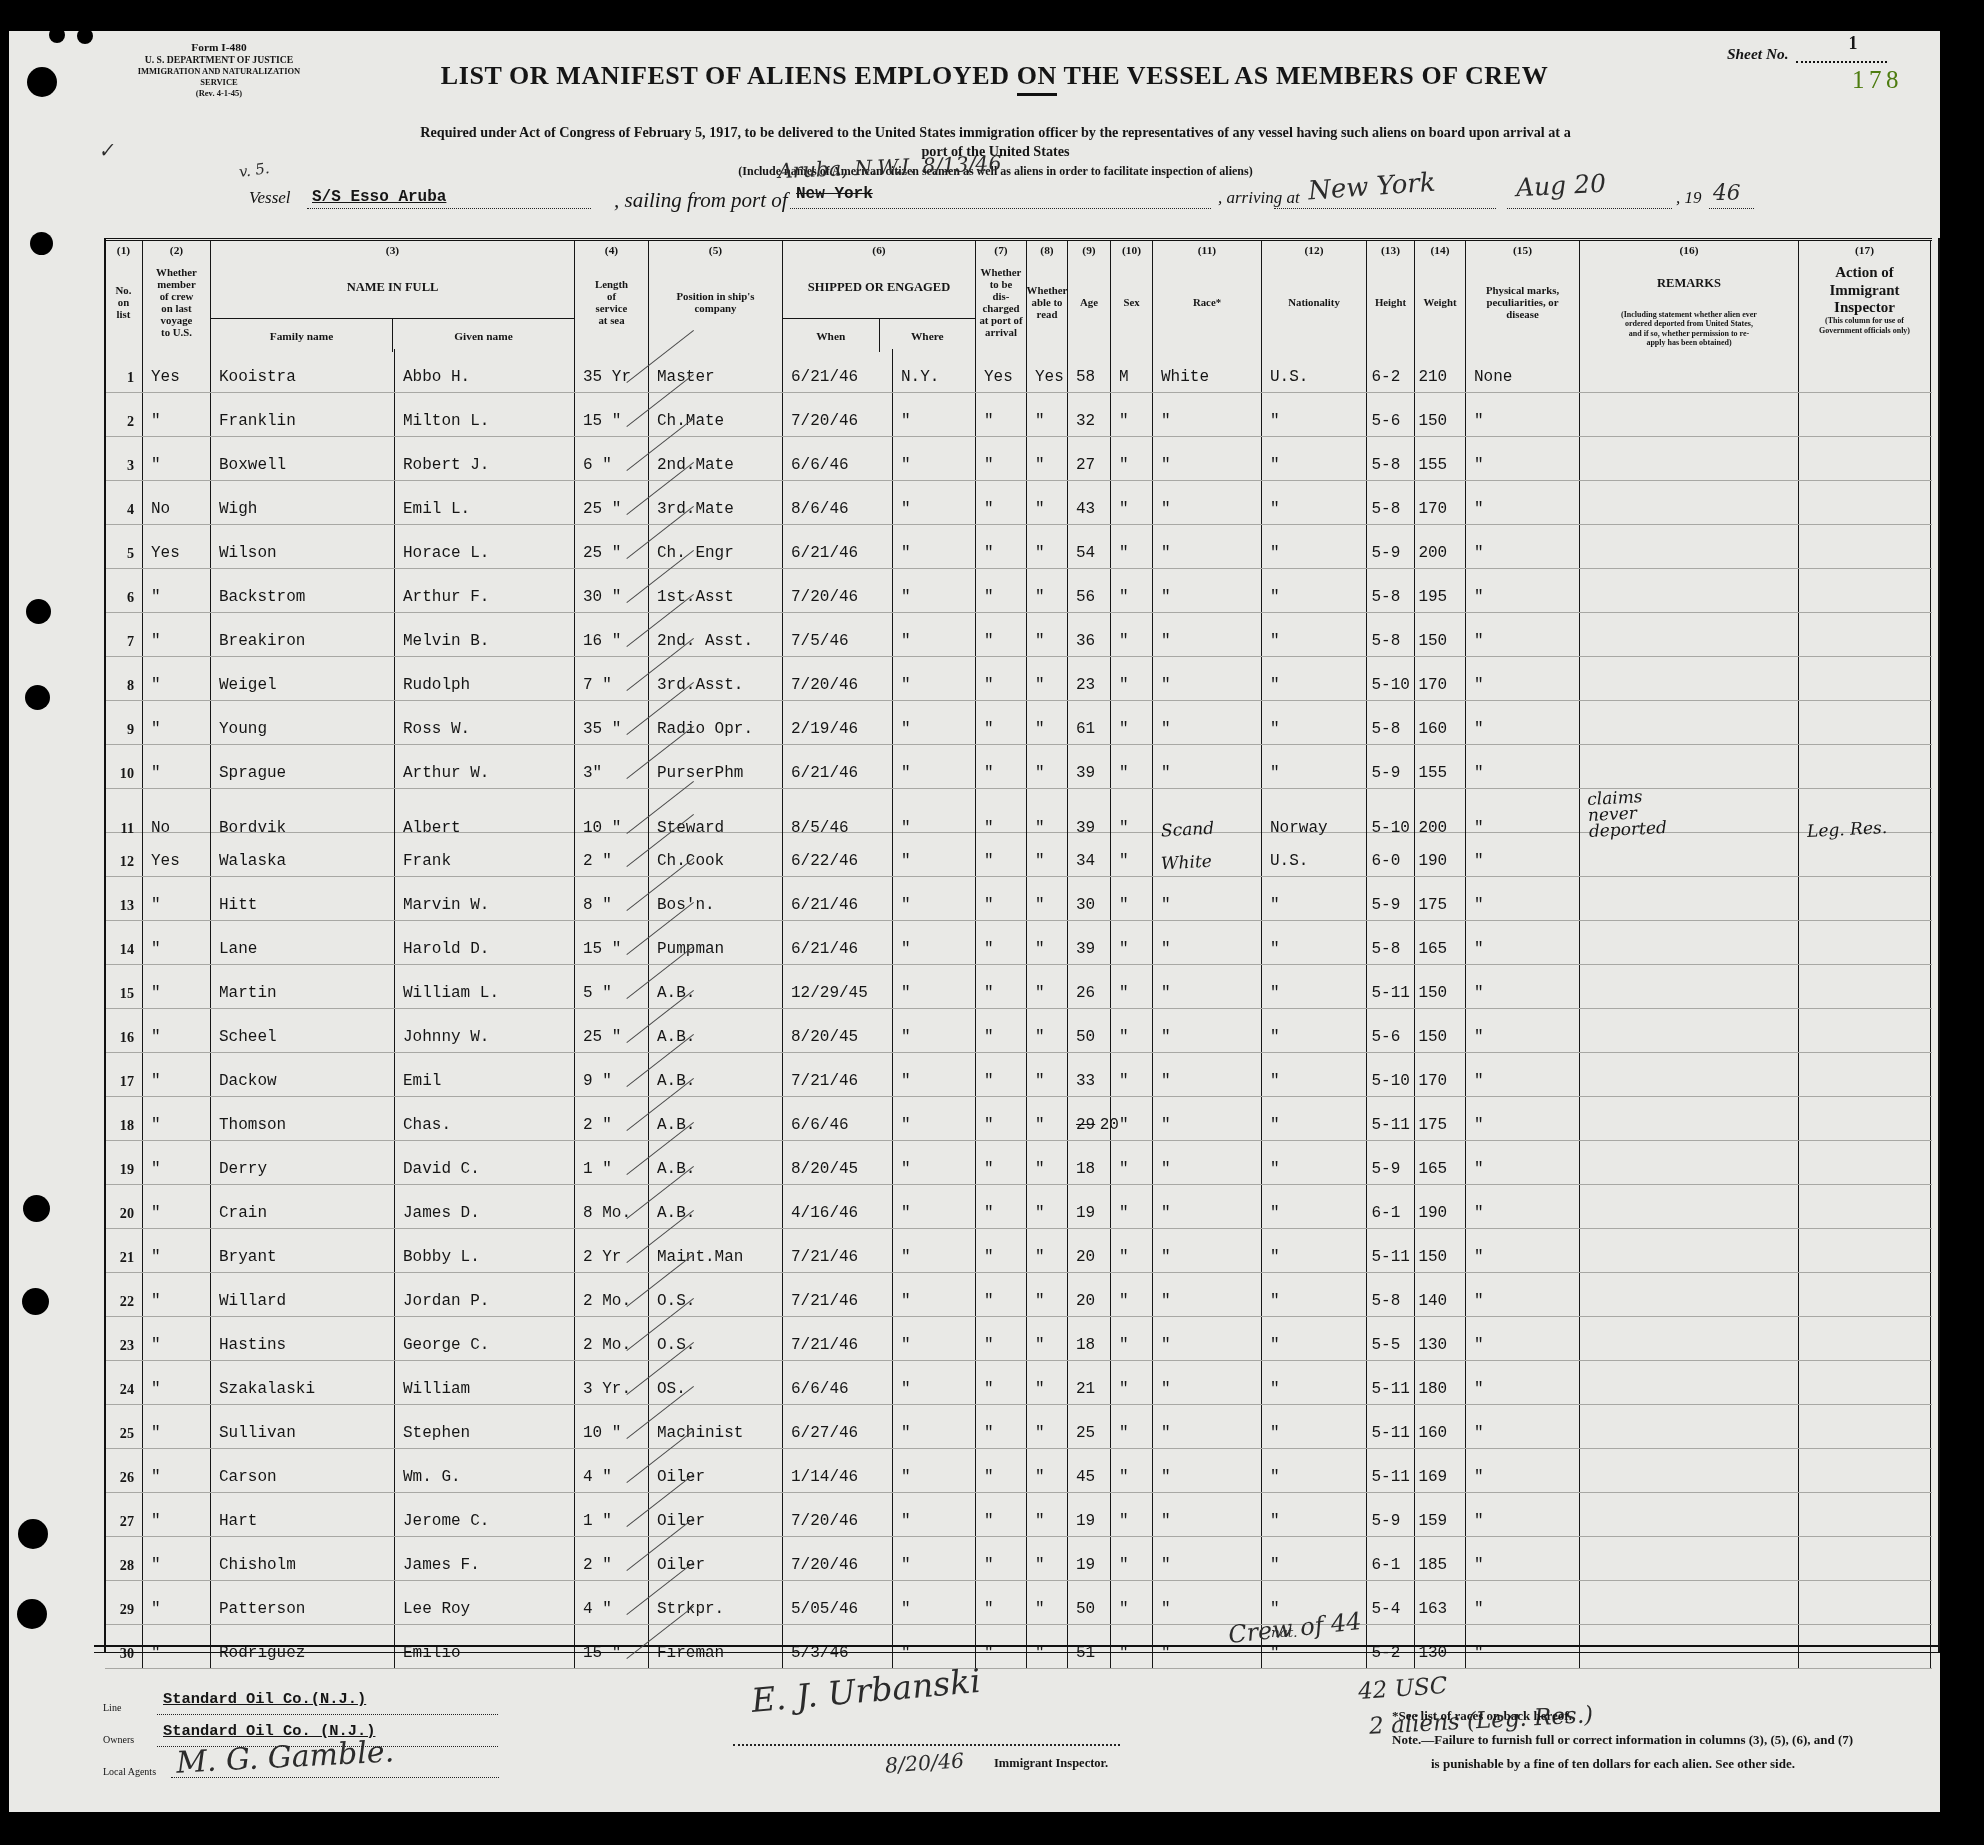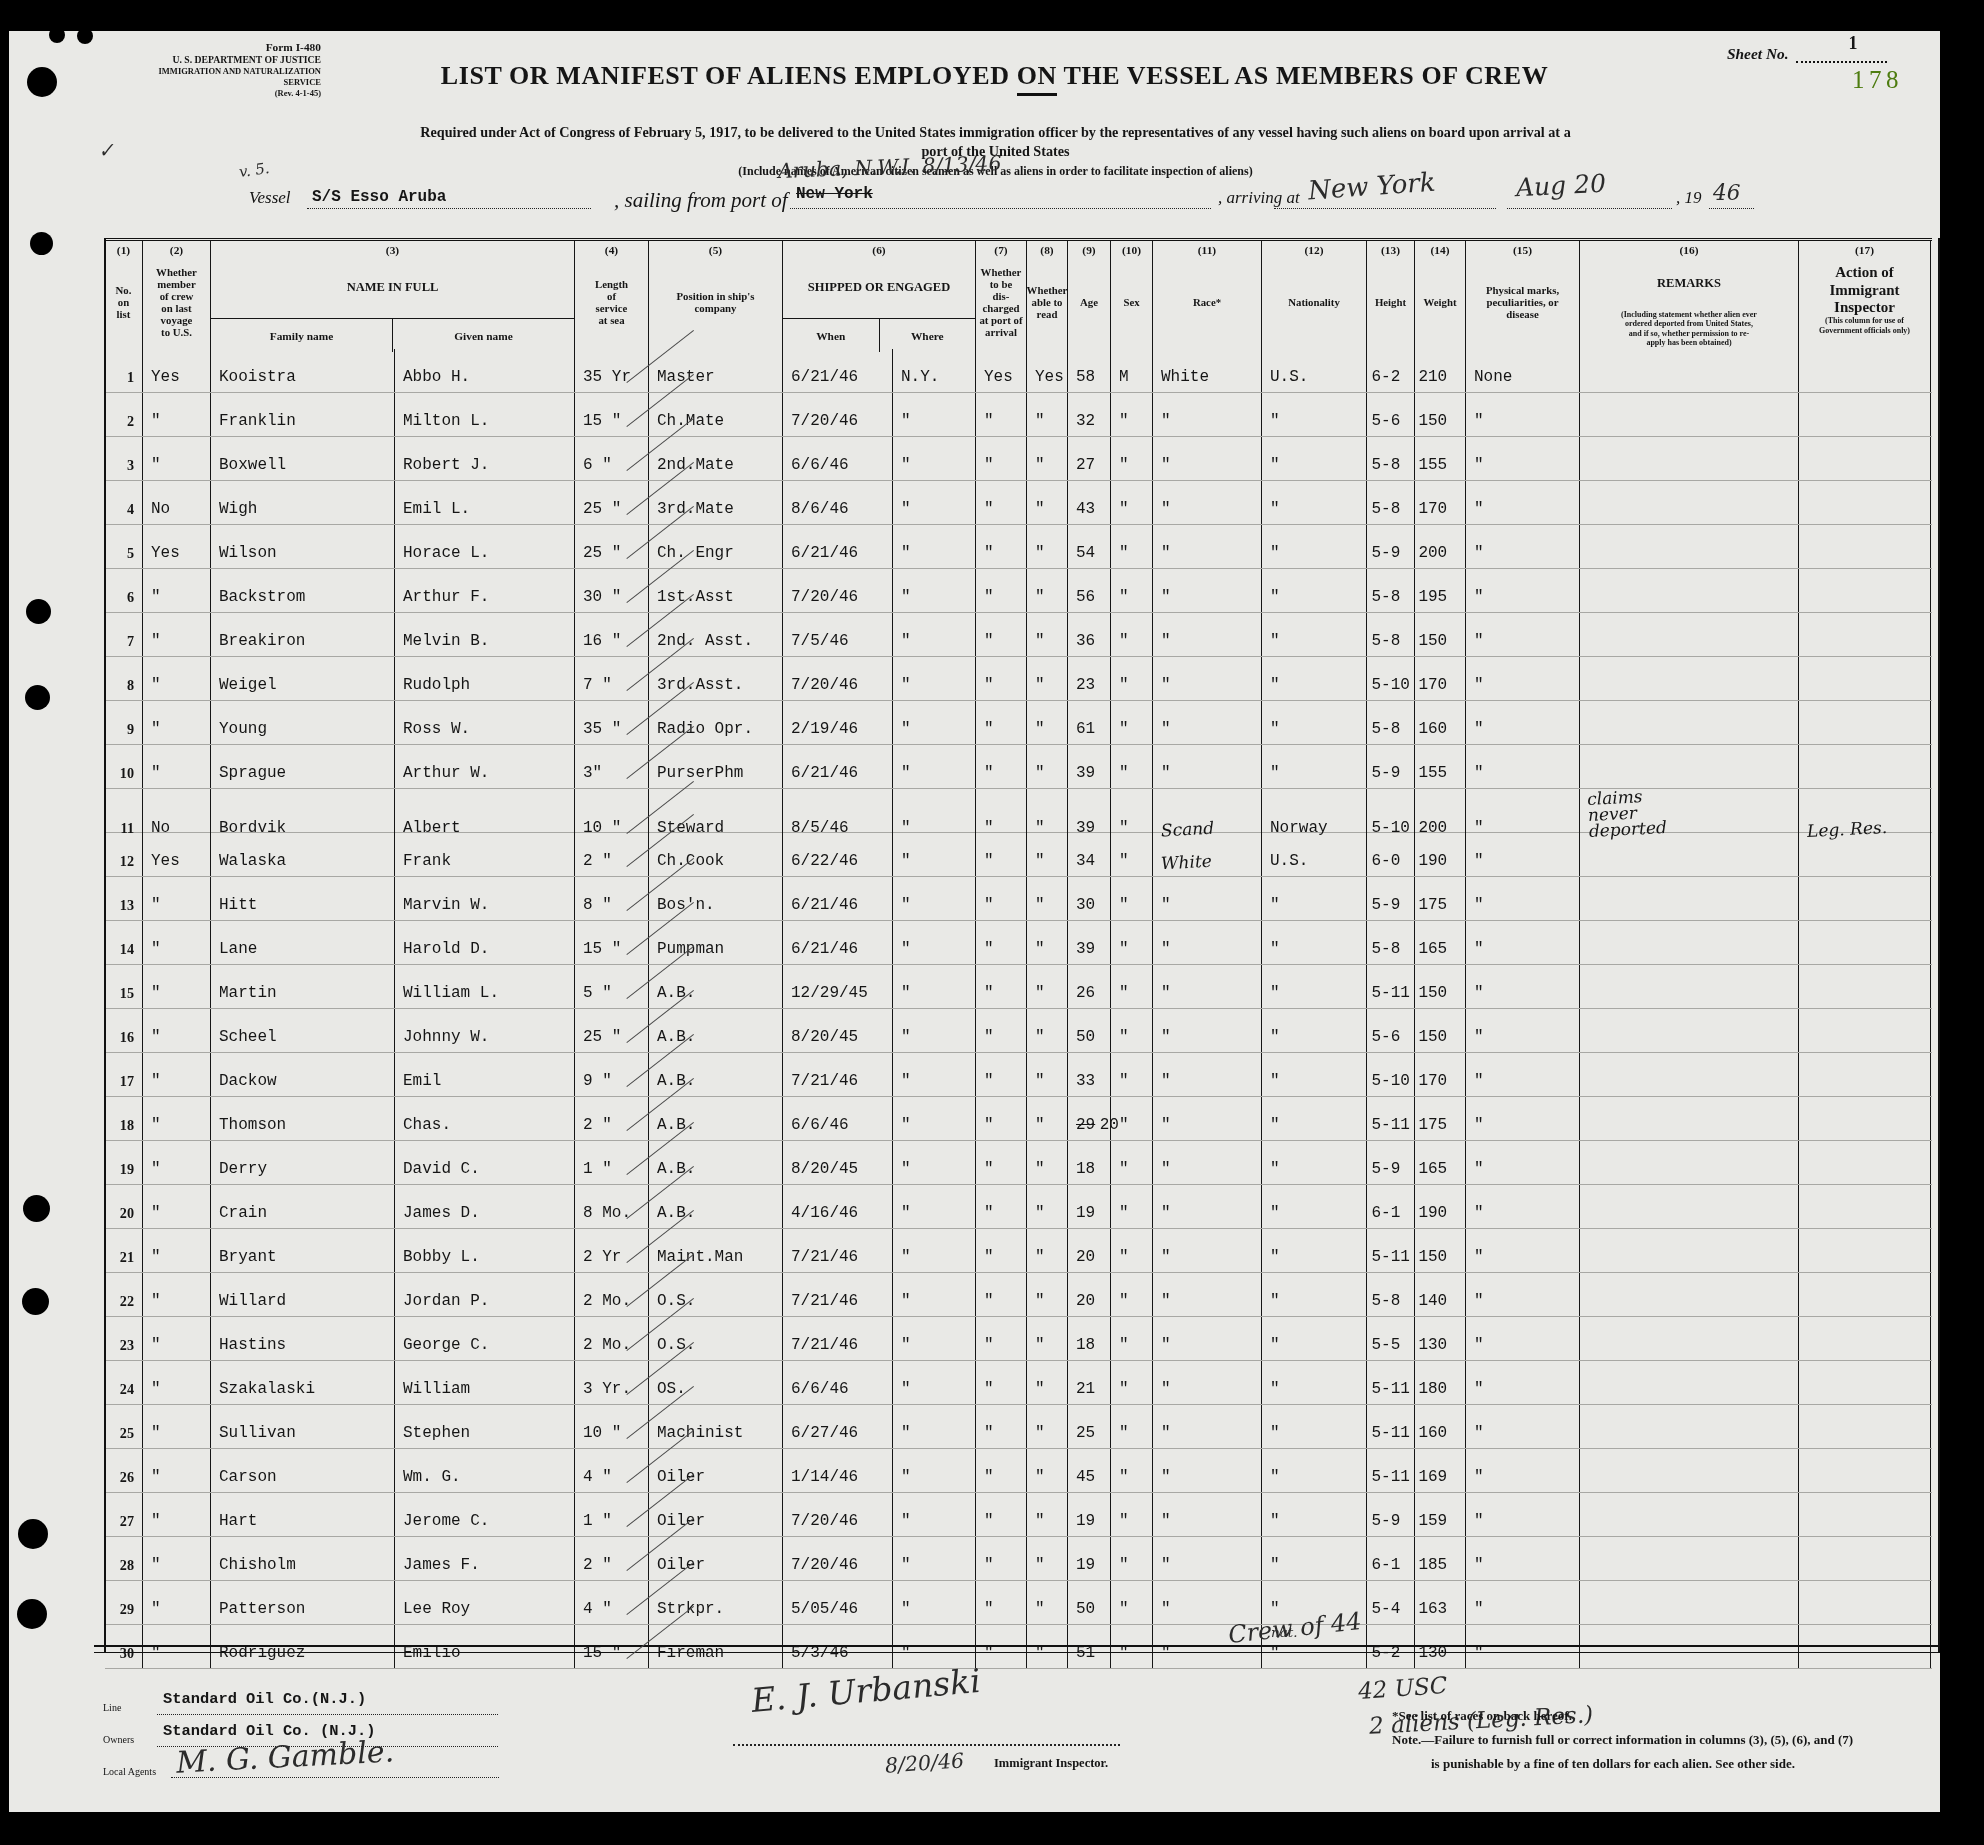--- a/index.html
+++ b/index.html
@@ -2,33 +2,33 @@
 <html style="font-size:9px"><head>
 <meta charset="utf-8">
 <style>
   html,body{margin:0;padding:0;background:#000;}
   .page{position:relative;width:1985px;height:1846px;background:#000;overflow:hidden;
         font-family:"Liberation Serif",serif;color:#151515;}
   .paper{position:absolute;left:9px;top:31px;width:1931px;height:1781px;background:#e9e9e6;}
   .abs{position:absolute;}
   .hole{position:absolute;background:#000;border-radius:50%;}
   
-  .form-id{left:145px;top:40px;width:176px;text-align:right;font-weight:bold;line-height:1.25;}
+  .form-id{left:131px;top:40px;width:176px;text-align:center;font-weight:bold;line-height:1.25;}
   .form-id .l1{font-size:11.4px;} .form-id .l2{font-size:9.7px;} .form-id .l3{font-size:8.5px;} .form-id .l4{font-size:8.5px;}
   .sheet-label{left:1727px;top:45px;font-style:italic;font-weight:bold;font-size:15.4px;}
   .sheet-value{left:1819px;top:33px;width:68px;text-align:center;font-weight:bold;font-size:18px;}
   .sheet-line{left:1796px;top:61px;width:91px;border-bottom:2.3px dotted #111;}
   .stamp{left:1852px;top:66px;font-size:25px;letter-spacing:4.5px;color:#4d7c0f;}
   .title{left:227px;top:61px;width:1535px;text-align:center;font-weight:bold;font-size:26px;letter-spacing:0.6px;white-space:nowrap;}
   .title .u{border-bottom:3.4px solid #111;padding-bottom:2.8px;}
   .subtitle{left:171px;top:123px;width:1649px;text-align:center;font-weight:bold;font-size:14.2px;line-height:1.35;}
   .include{left:171px;top:164px;width:1649px;text-align:center;font-weight:bold;font-size:12px;}
   
   .it{font-style:italic;font-family:"Liberation Serif",serif;}
-  .mono{font-family:"Liberation Mono",monospace;}
+  .mono{font-family:"Liberation Mono",monospace;text-decoration:underline;}
   .hand{font-family:"DejaVu Serif",serif;font-style:italic;color:#2b2b2b;}
   .vessel-label{left:249px;top:188px;font-size:17px;}
   .vessel-name{left:312px;top:188px;font-size:16px;font-weight:bold;}
   .dot1{left:307px;top:208px;width:284px;border-bottom:1.7px dotted #222;}
   .sailing-label{left:598px;top:188px;font-size:21px;margin-left:16px;}
   .port-hand{left:778px;top:155px;font-size:20.5px;transform:rotate(-2deg);}
   .port-printed{left:796px;top:185px;font-size:16px;font-weight:bold;text-decoration:line-through;}
   .dot2{left:790px;top:208px;width:421px;border-bottom:1.7px dotted #222;}
   .arriving-label{left:1218px;top:188px;font-size:17px;}
   .arrival-port{left:1308px;top:171px;font-size:26px;transform:rotate(-4deg);}

